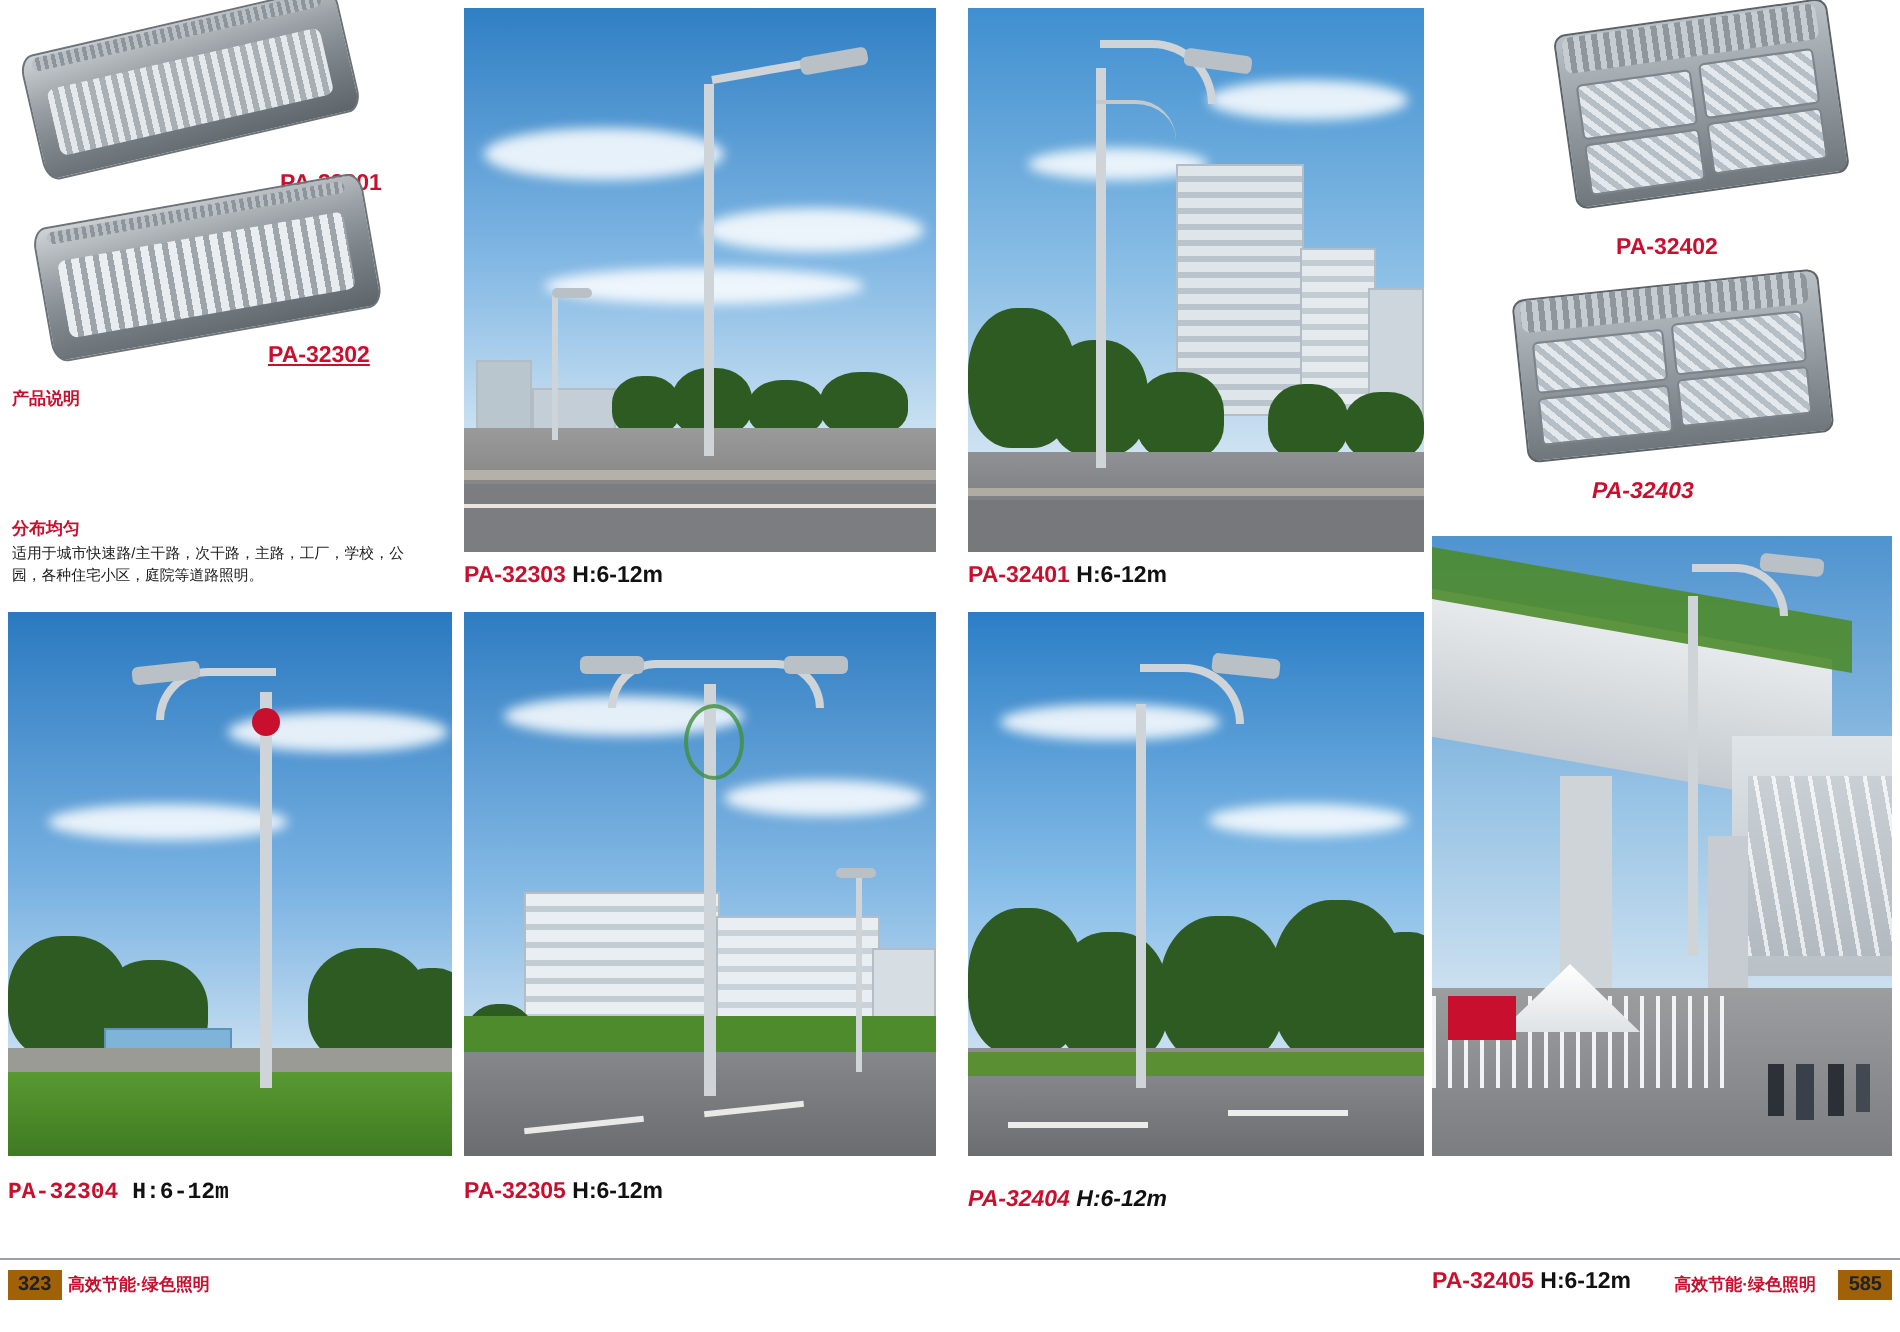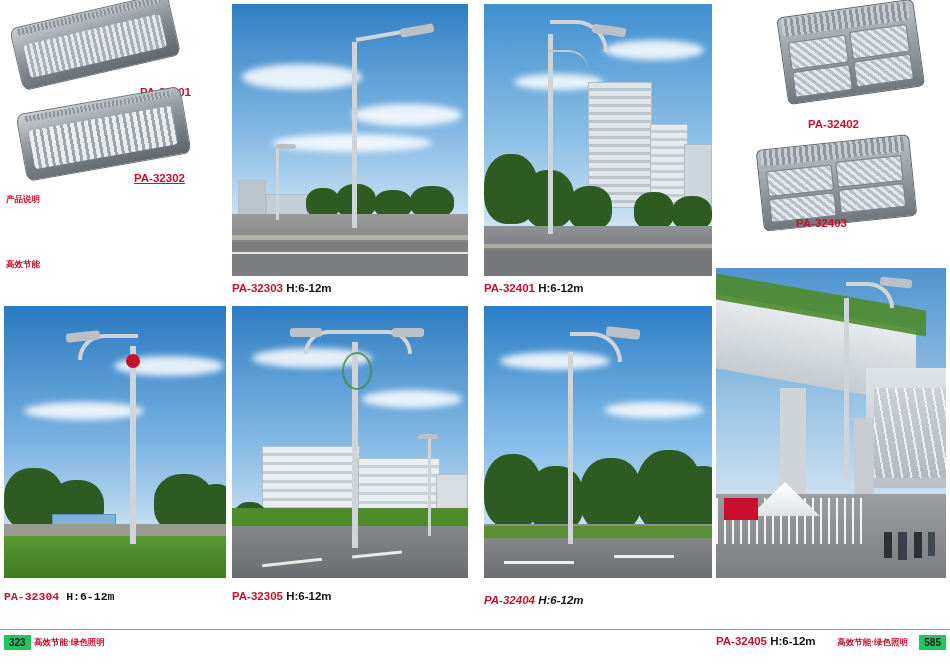--- a/index.html
+++ b/index.html
@@ -42,21 +42,21 @@
   .floodcell{position:absolute;background:repeating-linear-gradient(45deg,#e3e8ec 0 3px,#b7bfc6 3px 6px);
        border:1px solid #7d848a;border-radius:3px;}
 
   
   .txt-head{position:absolute;font-size:8.5px;color:#c8102e;font-weight:bold;}
   .txt-body{position:absolute;font-size:7.4px;line-height:1.5;color:#1a1a1a;
        text-align:justify;}
 
   
   .footline{position:absolute;left:0;bottom:36px;width:100%;height:1px;background:#9aa0a5;}
-  .pnum{position:absolute;bottom:16px;font-size:10px;color:#222;background:#22c55e;
+  .pnum{position:absolute;bottom:16px;font-size:10px;color:#222;background:#a16207;
         padding:2px 5px;font-weight:bold;}
   .fttext{position:absolute;bottom:17px;font-size:8.5px;color:#c8102e;font-weight:bold;}
 </style>
 </head>
 <body>
 
 <div class="page">
 
   <div class="cell" style="left:0;top:0;width:228px;height:300px;background:#fff;">
 
@@ -70,21 +70,22 @@
     <div class="lum" style="left:20px;top:100px;width:165px;height:66px;transform:rotate(-10deg);">
       <div class="body"></div>
       <div class="fin"></div>
       <div class="grid" style="top:28%;height:58%;
            background:repeating-linear-gradient(90deg,#eef2f5 0 4px,#9fa7ad 4px 7px);"></div>
     </div>
     <div class="cap" style="left:134px;top:172px;text-decoration:underline;"><span>PA-32302</span></div>
 
     <div class="txt-head" style="left:6px;top:194px;">产品说明</div>
 
-    <div class="txt-head" style="left:6px;top:259px;">高效节能</div>
+    <div class="txt-head" style="left:6px;top:259px;">分布均匀</div>
+    <div class="txt-body" style="left:6px;top:271px;width:196px;">适用于城市快速路/主干路，次干路，主路，工厂，学校，公园，各种住宅小区，庭院等道路照明。</div>
   </div>
 
   <div class="cell" style="left:232px;top:4px;width:236px;height:272px;">
     <div class="photo">
       <div class="sky" style="background:linear-gradient(180deg,#2f7fc4 0%,#7fb6e3 45%,#cfe4f3 80%,#e7eef3 100%);"></div>
       <div class="cloud" style="left:10px;top:60px;width:120px;height:26px;"></div>
       <div class="cloud" style="left:120px;top:100px;width:110px;height:22px;"></div>
       <div class="cloud" style="left:40px;top:130px;width:160px;height:18px;"></div>
 
       <div class="bld" style="left:6px;top:176px;width:26px;height:36px;background:#b9c6ce;"></div>
@@ -163,21 +164,21 @@
 
     <div style="position:absolute;left:44px;top:142px;width:152px;height:92px;transform:rotate(-6deg);">
       <div class="floodbody" style="left:0;top:0;width:152px;height:80px;"></div>
       <div class="floodcell" style="left:8px;top:22px;width:64px;height:24px;"></div>
       <div class="floodcell" style="left:78px;top:20px;width:64px;height:24px;"></div>
       <div class="floodcell" style="left:8px;top:50px;width:64px;height:22px;"></div>
       <div class="floodcell" style="left:78px;top:48px;width:64px;height:22px;"></div>
       <div style="position:absolute;left:4px;top:1px;width:144px;height:16px;
            background:repeating-linear-gradient(90deg,#c6ccd1 0 3px,#8f969c 3px 6px);border-radius:4px;"></div>
     </div>
-    <div class="cap" style="left:80px;top:217px;"><span>PA-32403</span></div>
+    <div class="cap" style="left:80px;top:240px;font-style:italic;"><span>PA-32403</span></div>
   </div>
 
   <div class="cell" style="left:4px;top:306px;width:222px;height:272px;">
     <div class="photo">
       <div class="sky" style="background:linear-gradient(180deg,#2a79c0 0%,#79b2e2 50%,#cfe3f2 85%,#e9f0f5 100%);"></div>
       <div class="cloud" style="left:110px;top:50px;width:110px;height:20px;"></div>
       <div class="cloud" style="left:20px;top:96px;width:120px;height:18px;"></div>
 
       <div class="tree" style="left:0px;top:162px;width:60px;height:62px;"></div>
       <div class="tree" style="left:46px;top:174px;width:54px;height:52px;"></div>

